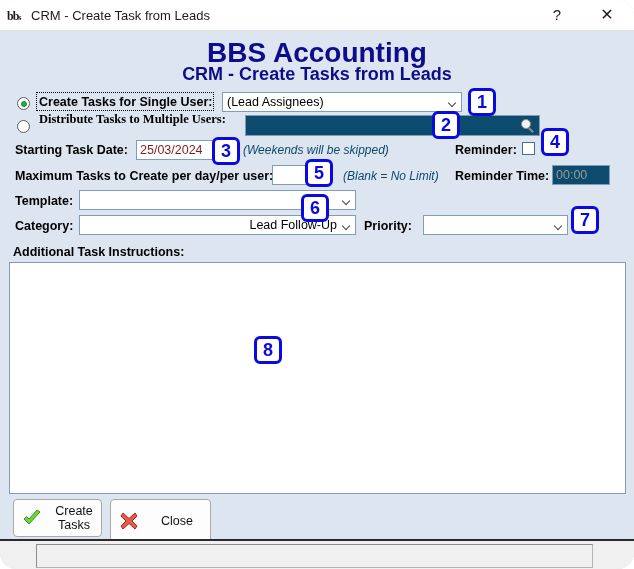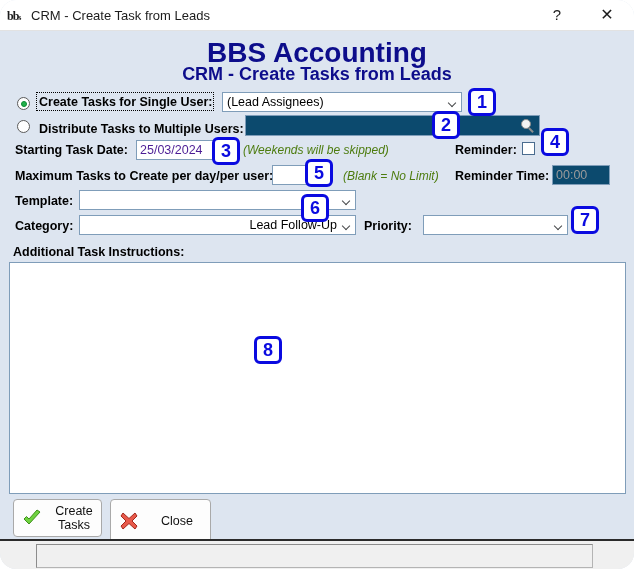--- a/index.html
+++ b/index.html
@@ -93,21 +93,21 @@
     position: absolute;
     font-size: 12.5px;
     font-weight: bold;
     color: #000000;
     white-space: nowrap;
   }
   .ital {
     position: absolute;
     font-size: 12px;
     font-style: italic;
-    color: #4d7c0f;
+    color: #0c4a6e;
     white-space: nowrap;
   }
 
   
   .radio {
     position: absolute;
     width: 13px; height: 13px;
     border-radius: 50%;
     border: 1px solid #5b5b5b;
     background: #ffffff;
@@ -129,21 +129,21 @@
     box-sizing: border-box;
   }
 
   
   .tbox {
     position: absolute;
     background: #ffffff;
     border: 1px solid #7f9db9;
     box-sizing: border-box;
     font-size: 12.5px;
-    color: #4c1d95;
+    color: #7f1d1d;
     padding: 0 3px;
     line-height: 17px;
     white-space: nowrap;
     overflow: hidden;
   }
   .tbox.dis {
     background: #0c4a6e;
     color: #9a9a9a;
   }
   .combo {
@@ -293,21 +293,21 @@
 
     <div class="radio on" style="left:17px; top:66px;"></div>
     <div class="focusring" style="left:36px; top:61px; width:178px; height:19px;"></div>
     <div class="lbl" style="left:39px; top:64px;">Create Tasks for Single User:</div>
     <div class="combo" style="left:222px; top:61px; width:240px; height:20px;">
       <span>(Lead Assignees)</span>
       <span class="arrow"></span>
     </div>
 
     <div class="radio" style="left:17px; top:89px;"></div>
-    <div class="lbl" style="left:39px; top:91px;">Distribute Tasks to Multiple Users:</div>
+    <div class="lbl" style="left:39px; top:81px;font-family:Liberation Serif, serif;">Distribute Tasks to Multiple Users:</div>
     <div class="tbox dis" style="left:245px; top:84px; width:295px; height:21px; line-height:19px;">
       <span></span>
     </div>
     <div class="magnifier" style="left:521px; top:88px;">
       <span class="glass"></span>
         <span class="handle"></span>
     </div>
 
     <div class="lbl" style="left:15px; top:112px;">Starting Task Date:</div>
     <div class="tbox" style="left:136px; top:109px; width:78px; height:20px; line-height:18px;">

